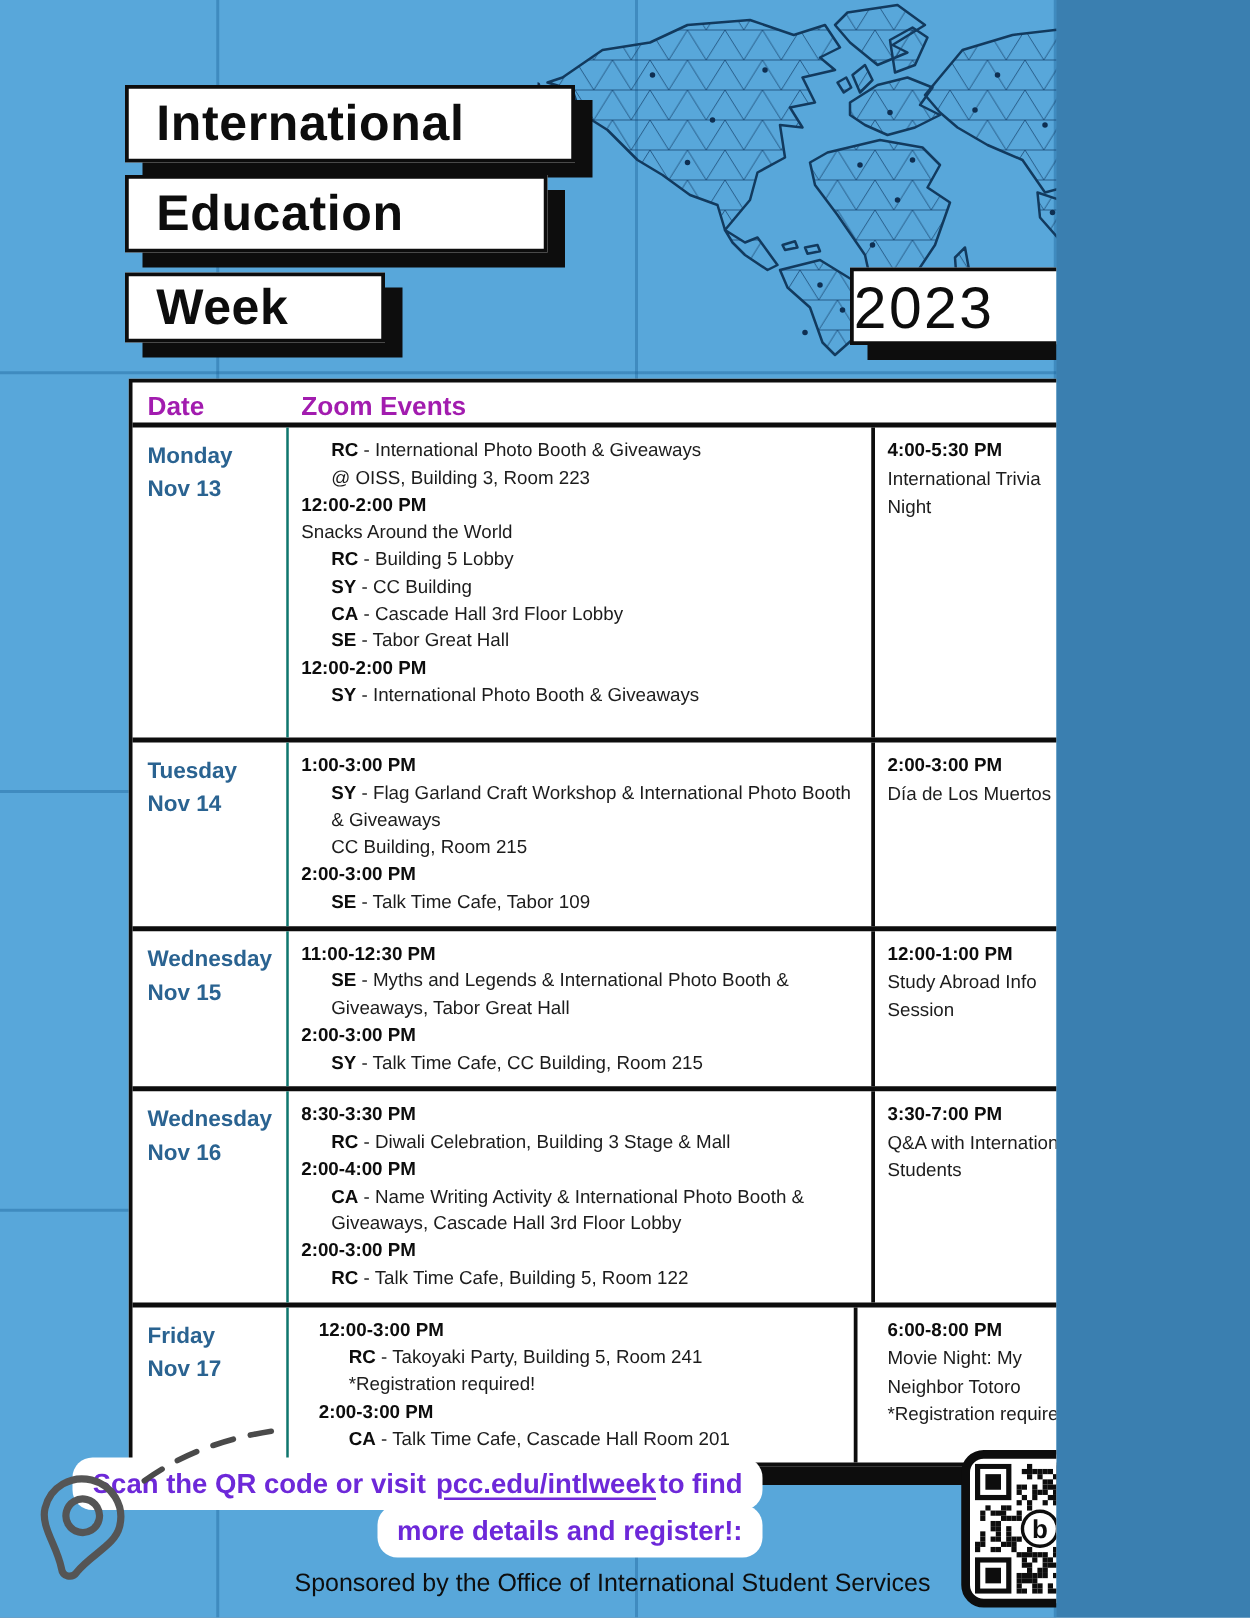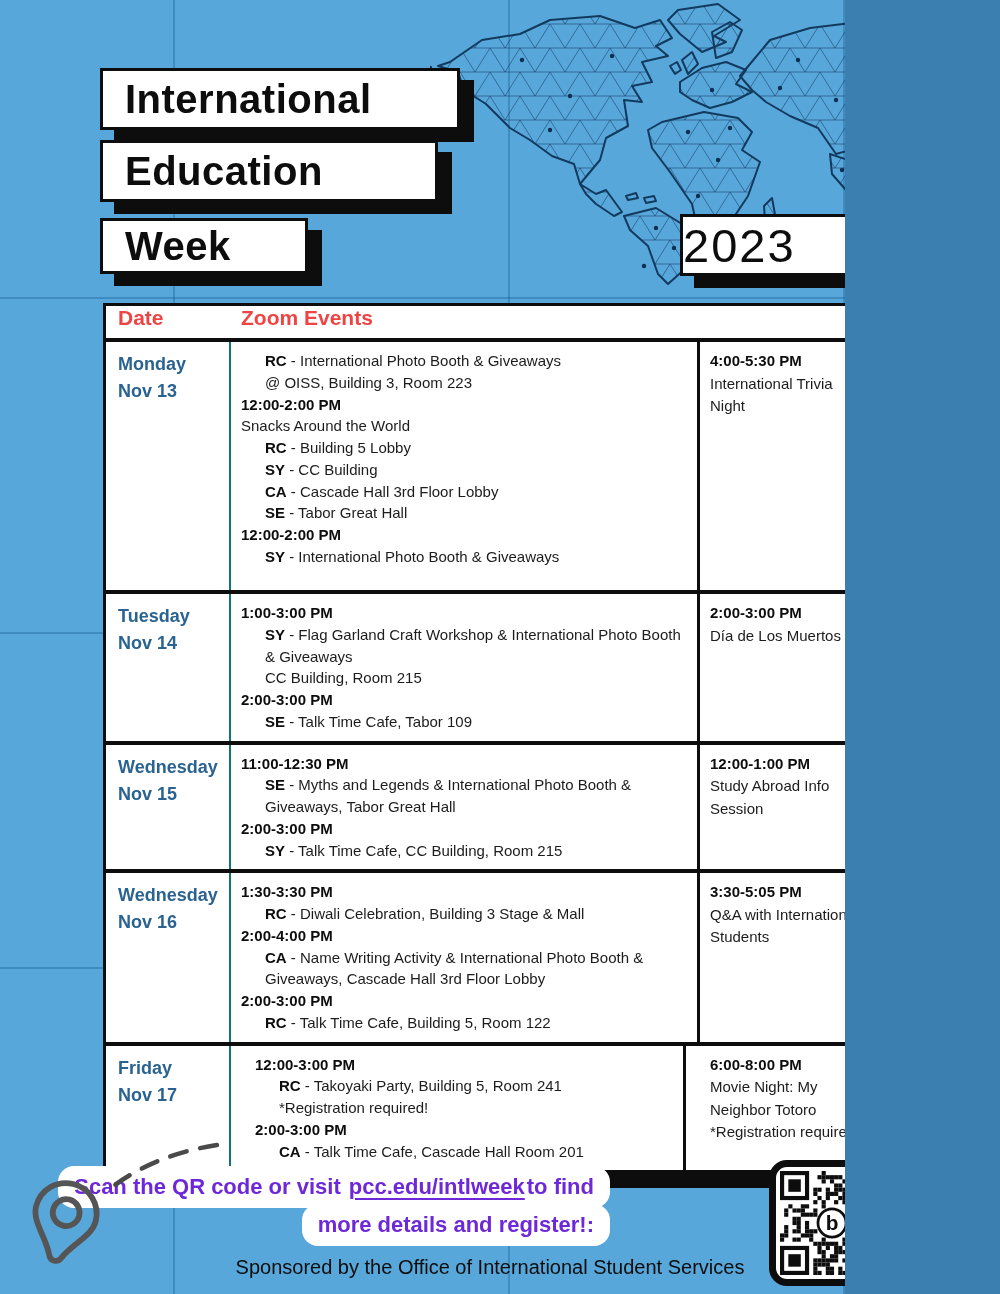--- a/index.html
+++ b/index.html
@@ -30,22 +30,22 @@
     font-weight:400; font-size:47px; color:#0d0d0d; letter-spacing:2px; box-sizing:border-box;
   }
   
   .map{position:absolute; left:430px; top:0; width:570px; height:292px;}
   
   .schedule{
     position:absolute; left:103px; top:303px; width:773px;
     background:#fff; border:3px solid #0d0d0d; box-shadow:17px 15px 0 #0d0d0d;
     box-sizing:border-box;
   }
-  .thead{display:flex; align-items:flex-start; height:32px; border-bottom:4px solid #0d0d0d;
-         font-weight:700; font-size:21px; color:#ef4444;}
+  .thead{display:flex; align-items:flex-end; height:32px; border-bottom:4px solid #0d0d0d;
+         font-weight:700; font-size:21px; color:#a21caf;}
   .th-date{width:125px; padding-left:12px; box-sizing:border-box;}
   .th-campus{flex:1; padding-left:10px;}
   .th-zoom{width:173px; padding-left:10px; box-sizing:border-box;}
   .trow{display:flex; align-items:stretch;}
   .trow + .trow{border-top:4px solid #0d0d0d;}
   .cell{box-sizing:border-box;}
   .date-cell{width:125px; border-right:2px solid #0f766e; padding:9px 6px 8px 12px;
              color:#2a6391; font-weight:700; font-size:18px; line-height:1.5;}
   .campus-cell{flex:1; border-right:3px solid #0d0d0d; padding:8px 8px 8px 10px;
                font-size:15px; line-height:1.45; color:#1c1c1c;}
@@ -229,29 +229,29 @@
             <div class="line time">12:00-1:00 PM</div>
             <div class="line">Study Abroad Info Session</div>
           </div>
         </div>
         <div class="trow">
           <div class="cell date-cell">
             <div class="day">Wednesday</div>
             <div class="date">Nov 16</div>
           </div>
           <div class="cell campus-cell">
-            <div class="line time">1:30-3:30 PM</div>
+            <div class="line time">8:30-3:30 PM</div>
             <div class="line event"><b>RC</b> - Diwali Celebration, Building 3 Stage &amp; Mall</div>
             <div class="line time">2:00-4:00 PM</div>
             <div class="line event"><b>CA</b> - Name Writing Activity &amp; International Photo Booth &amp; Giveaways, Cascade Hall 3rd Floor Lobby</div>
             <div class="line time">2:00-3:00 PM</div>
             <div class="line event"><b>RC</b> - Talk Time Cafe, Building 5, Room 122</div>
           </div>
           <div class="cell zoom-cell">
-            <div class="line time">3:30-5:05 PM</div>
+            <div class="line time">3:30-7:00 PM</div>
             <div class="line">Q&amp;A with International Students</div>
           </div>
         </div>
         <div class="trow">
           <div class="cell date-cell">
             <div class="day">Friday</div>
             <div class="date">Nov 17</div>
           </div>
           <div class="cell campus-cell">
             <div class="line time">12:00-3:00 PM</div>

